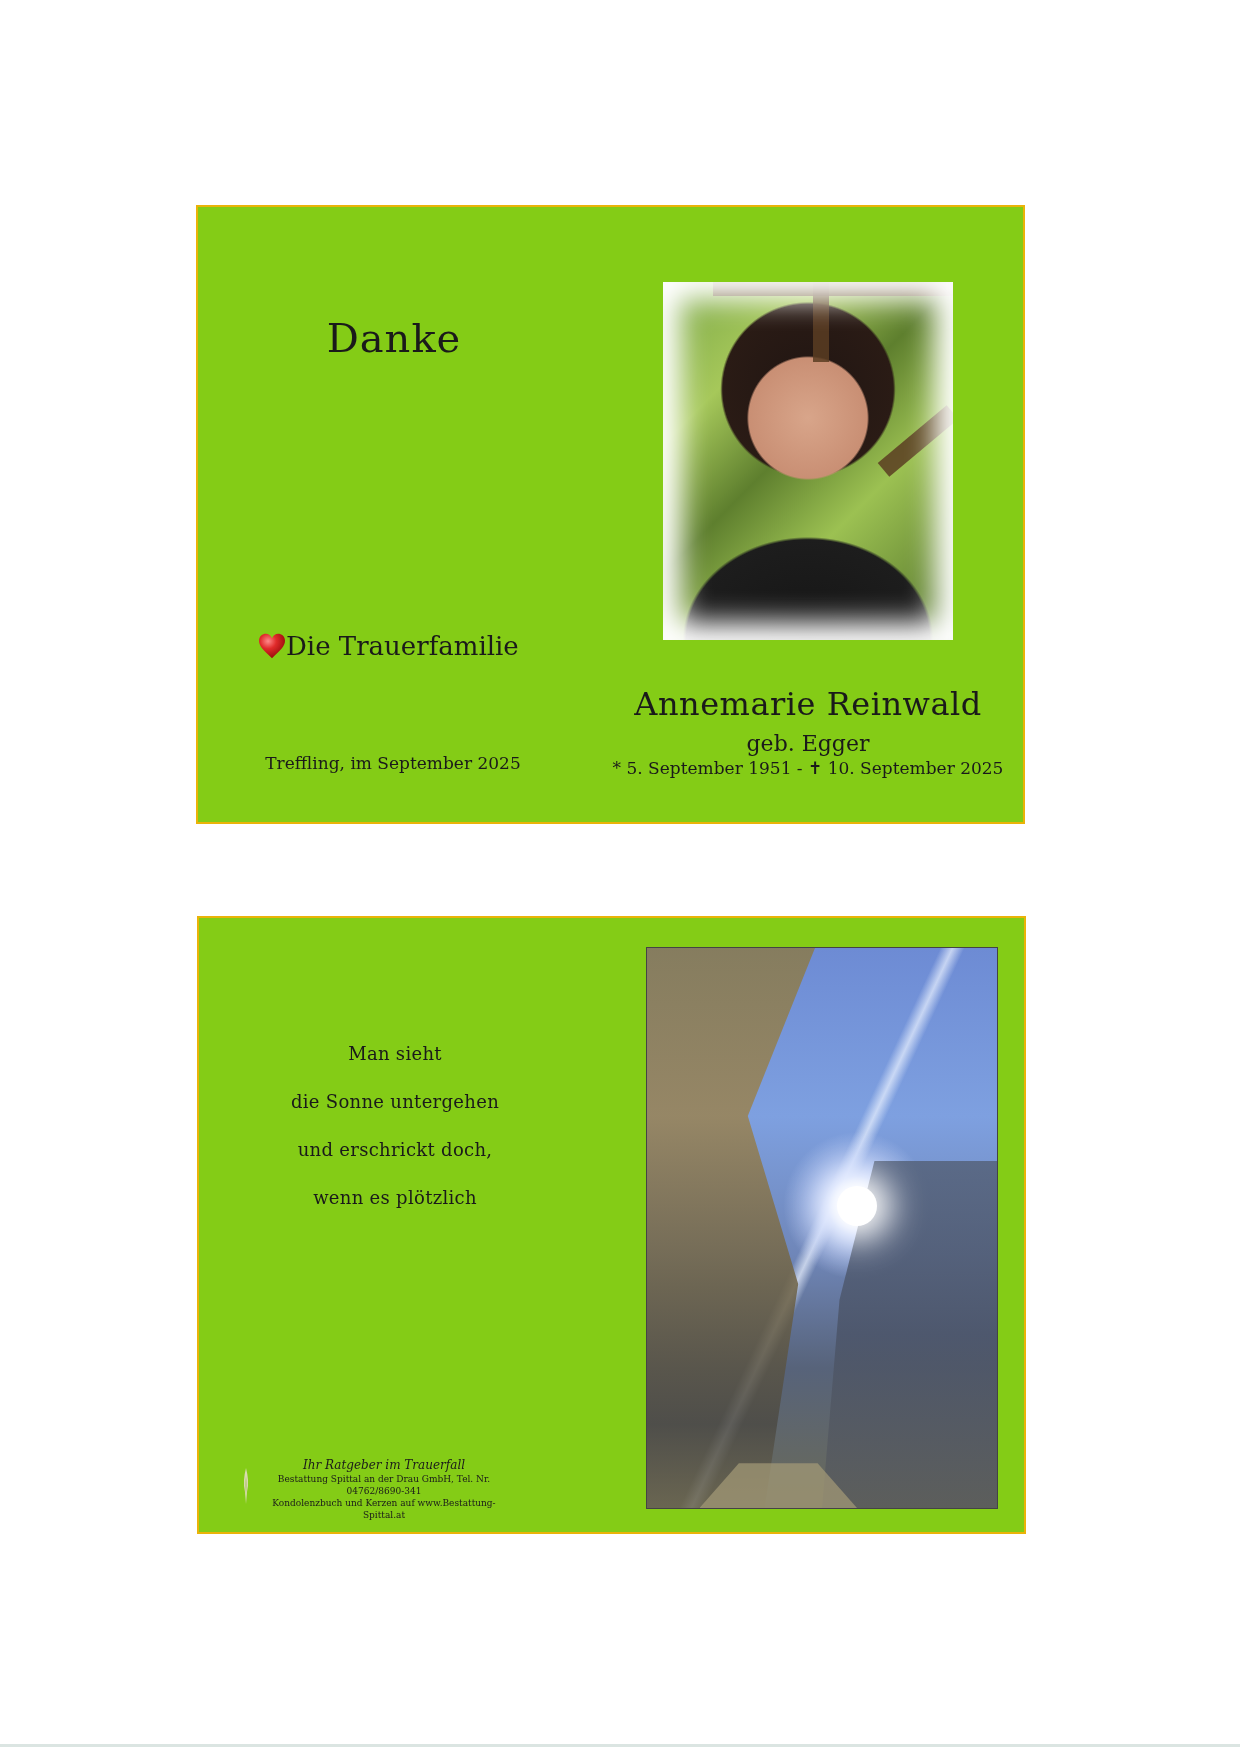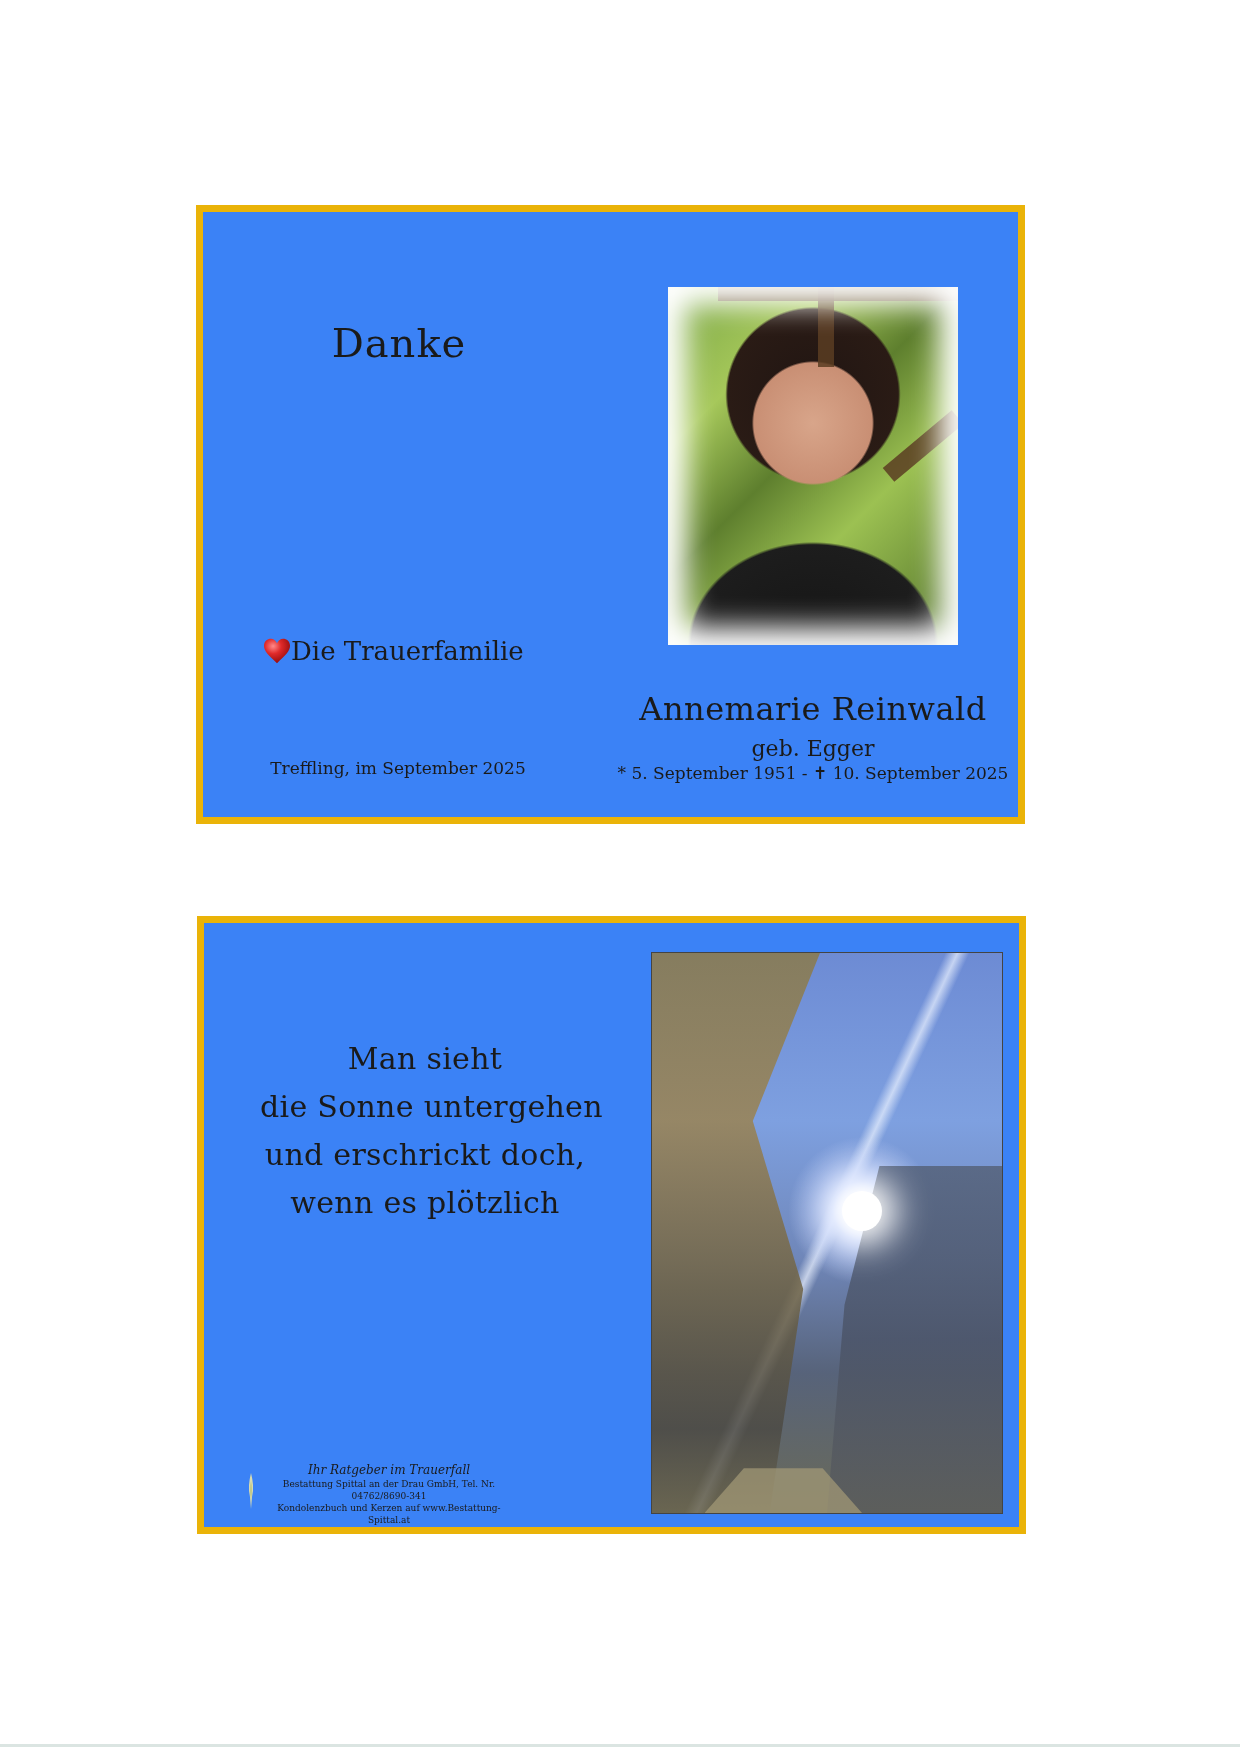--- a/index.html
+++ b/index.html
@@ -1,21 +1,21 @@
 <!DOCTYPE html>
 <html><head>
 <meta charset="utf-8">
 <style>
   html, body { margin: 0; padding: 0; }
   body {
     width: 1240px; height: 1754px; background: #ffffff; position: relative; overflow: hidden;
     font-family: "DejaVu Serif", serif; color: #1a1a1a;
   }
   .card {
-    position: absolute; border: 7px solid #eab308; background: #3b82f6; box-sizing: border-box; text-decoration: underline;
+    position: absolute; border: 2px solid #eab308; background: #84cc16; box-sizing: border-box; text-decoration: underline;
   }
   #card1 { left: 196px; top: 205px; width: 829px; height: 619px; }
   #card2 { left: 197px; top: 916px; width: 829px; height: 618px; }
 
   .center { position: absolute; text-align: center; white-space: nowrap; }
   .title-danke { left: 90px; top: 108px; width: 212px; font-size: 40px; letter-spacing: 1px; }
   .thanks-lines { left: 40px; top: 170px; width: 310px; font-size: 24px; line-height: 50px; font-family: "DejaVu Sans", sans-serif; font-weight: 300; letter-spacing: -0.5px; }
   .family { position: absolute; left: 60px; top: 424px; display: flex; align-items: center; font-size: 26px; white-space: nowrap; }
   .heart { width: 28px; height: 26px; display: inline-block; }
   .place { left: 60px; top: 546px; width: 270px; font-size: 17px; }
@@ -30,21 +30,21 @@
   }
   .portrait::after {
     content: ""; position: absolute; inset: 0;
     box-shadow: inset 0 0 28px 18px #ffffff;
   }
   .beam { position:absolute; background:#5b3d22; opacity:.85; }
   .name { left: 430px; top: 478px; width: 360px; font-size: 32px; letter-spacing: .5px; }
   .maiden { left: 430px; top: 524px; width: 360px; font-size: 22px; }
   .dates { left: 410px; top: 551px; width: 400px; font-size: 17px; }
 
-  .poem { left: 56px; top: 112px; width: 330px; font-size: 30px; line-height: 48px; letter-spacing: .3px; }
+  .poem { left: 31px; top: 112px; width: 330px; font-size: 18px; line-height: 48px; letter-spacing: .3px; }
   .forest {
     position: absolute; left: 447px; top: 29px; width: 350px; height: 560px; border: 1px solid #444;
     background:
       radial-gradient(circle at 60% 46%, #ffffff 0%, #f3f7ff 4%, rgba(200,215,255,.9) 8%, rgba(150,180,240,0) 20%),
       linear-gradient(115deg, rgba(255,255,255,0) 48%, rgba(235,242,255,.7) 50%, rgba(255,255,255,0) 52%),
       linear-gradient(180deg, #6d8bd4 0%, #7ea0e0 30%, #6f86b8 55%, #57637a 75%, #6a6a58 100%);
     overflow: hidden;
   }
   .forest .left-trees {
     position:absolute; left:0; top:0; width:48%; height:100%;

